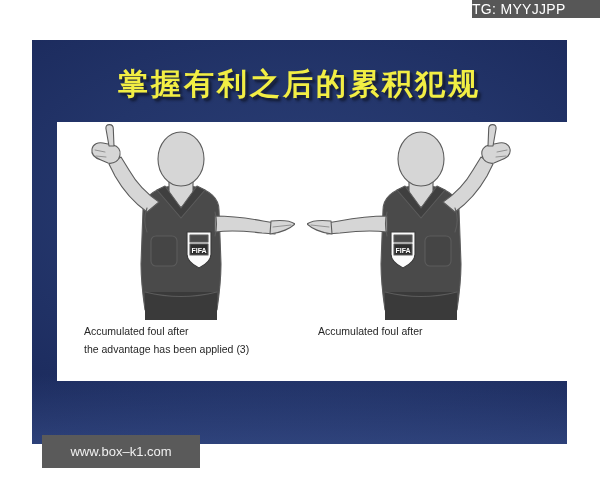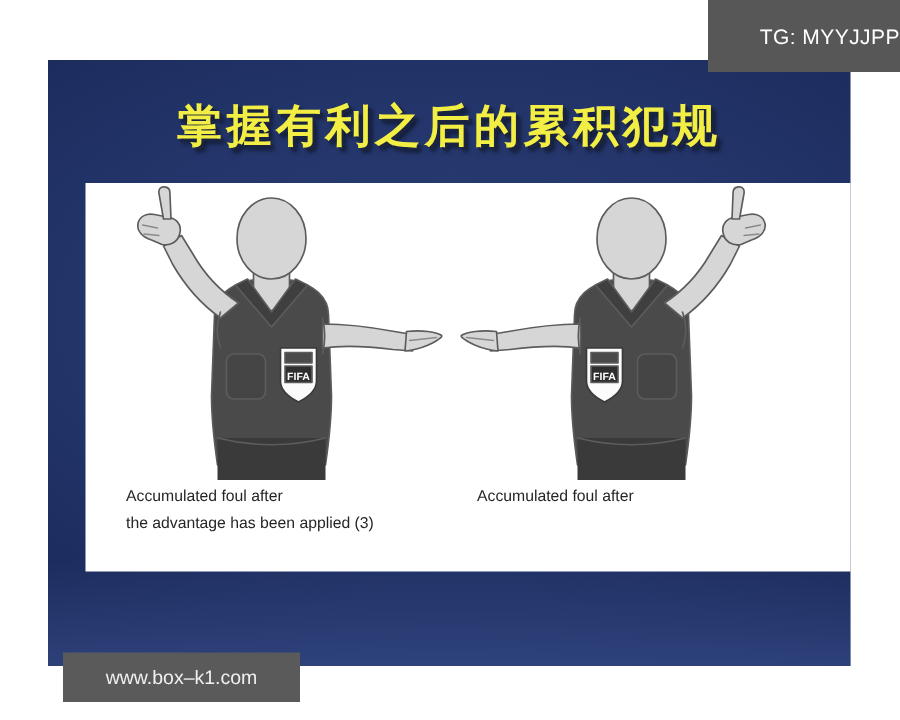--- a/index.html
+++ b/index.html
@@ -95,29 +95,29 @@
   .caption.left  { left: 27px; }
   .caption.right { left: 261px; }
   .caption .ln { display: block; }
 
   
   #tg-badge {
     position: absolute;
     right: 0;
     top: 0;
     width: 128px;
-    height: 48px;
+    height: 18px;
     background: #575757;
     color: #ffffff;
     font-family: "Liberation Sans", sans-serif;
     font-size: 14px;
     letter-spacing: 0.3px;
     display: flex;
     align-items: center;
-    justify-content: flex-end;
+    justify-content: flex-start;
     z-index: 20;
   }
 
   
   #watermark {
     position: absolute;
     left: 0;
     bottom: 12px;
     width: 158px;
     height: 33px;

